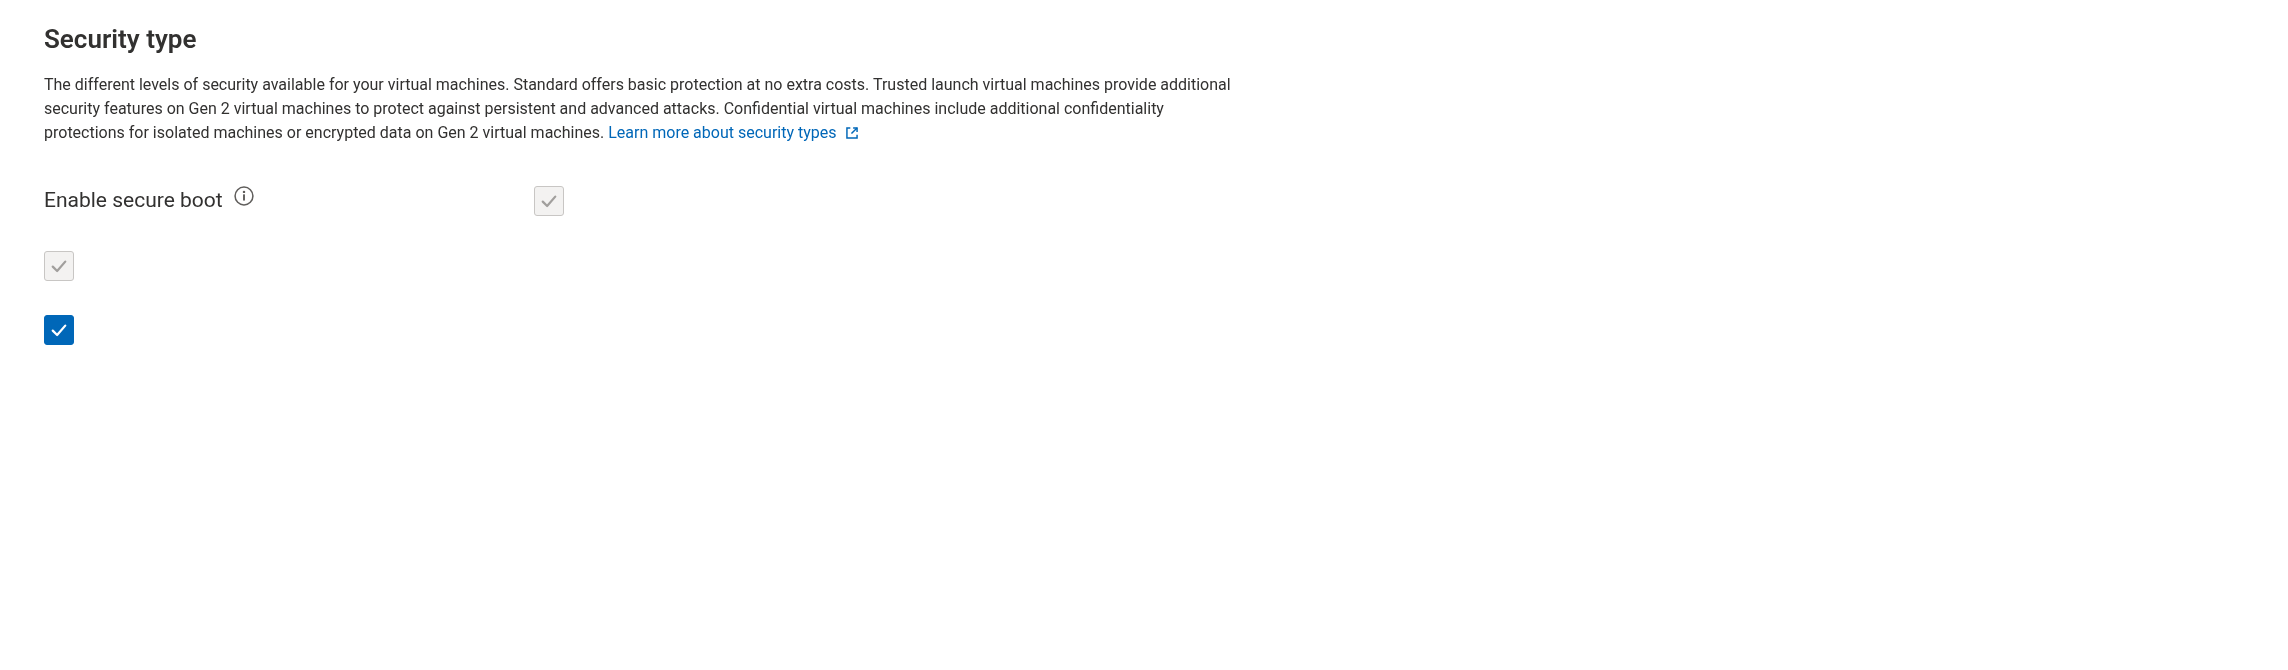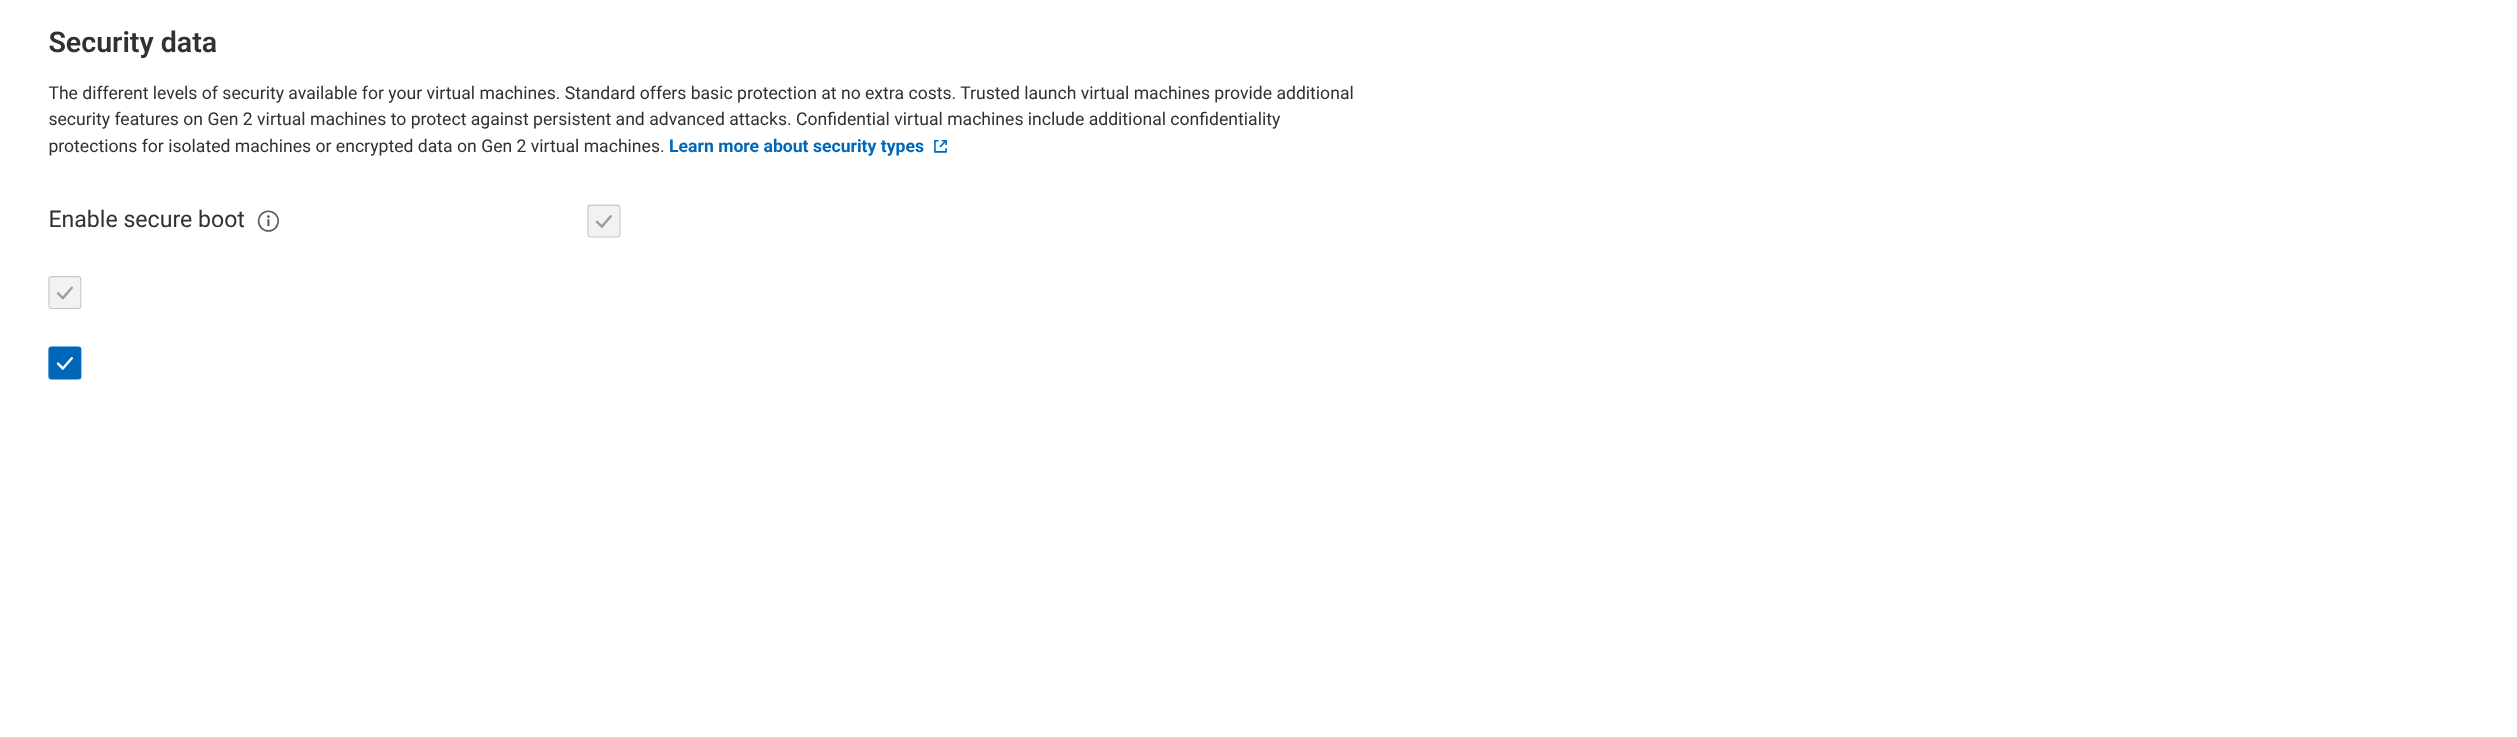--- a/index.html
+++ b/index.html
@@ -27,38 +27,37 @@
       max-width: 1200px;
       margin-bottom: 40px;
     }
     .link {
       color: #0067b8;
       text-decoration: none;
       cursor: pointer;
       display: inline-flex;
       align-items: center;
       gap: 6px;
-      font-weight: bold;
     }
     .external-icon {
       display: inline-flex;
       align-items: center;
     }
     .external-icon svg {
       width: 18px;
       height: 18px;
     }
     .form-row {
       display: flex;
       align-items: center;
       margin-bottom: 34px;
     }
     .form-label-wrap {
       display: flex;
-      align-items: center;
+      align-items: flex-start;
       gap: 10px;
       width: 490px;
       flex: 0 0 490px;
     }
     .form-label {
       font-size: 21px;
       color: #323130;
     }
     .info-icon {
       display: inline-flex;
@@ -95,21 +94,21 @@
       stroke: #ffffff;
     }
     .checkbox svg {
       width: 20px;
       height: 20px;
     }
   </style>
 </head>
 <body>
 
-<h2 class="section-heading">Security data</h2>
+<h2 class="section-heading">Security type</h2>
 
 <p class="description">
   <span>The different levels of security available for your virtual machines. Standard offers basic protection at no extra costs. Trusted launch virtual machines provide additional security features on Gen 2 virtual machines to protect against persistent and advanced attacks. Confidential virtual machines include additional confidentiality protections for isolated machines or encrypted data on Gen 2 virtual machines. </span>
   <a class="link">
     <span>Learn more about security types</span>
     <span class="external-icon">
       <svg viewBox="0 0 16 16" fill="none">
         <path d="M6.5 3.5H3.5V12.5H12.5V9.5" stroke="#0067b8" stroke-width="1.3"></path>
         <path d="M9 3.5H12.5V7" stroke="#0067b8" stroke-width="1.3"></path>
         <path d="M12.5 3.5L7.5 8.5" stroke="#0067b8" stroke-width="1.3"></path>

